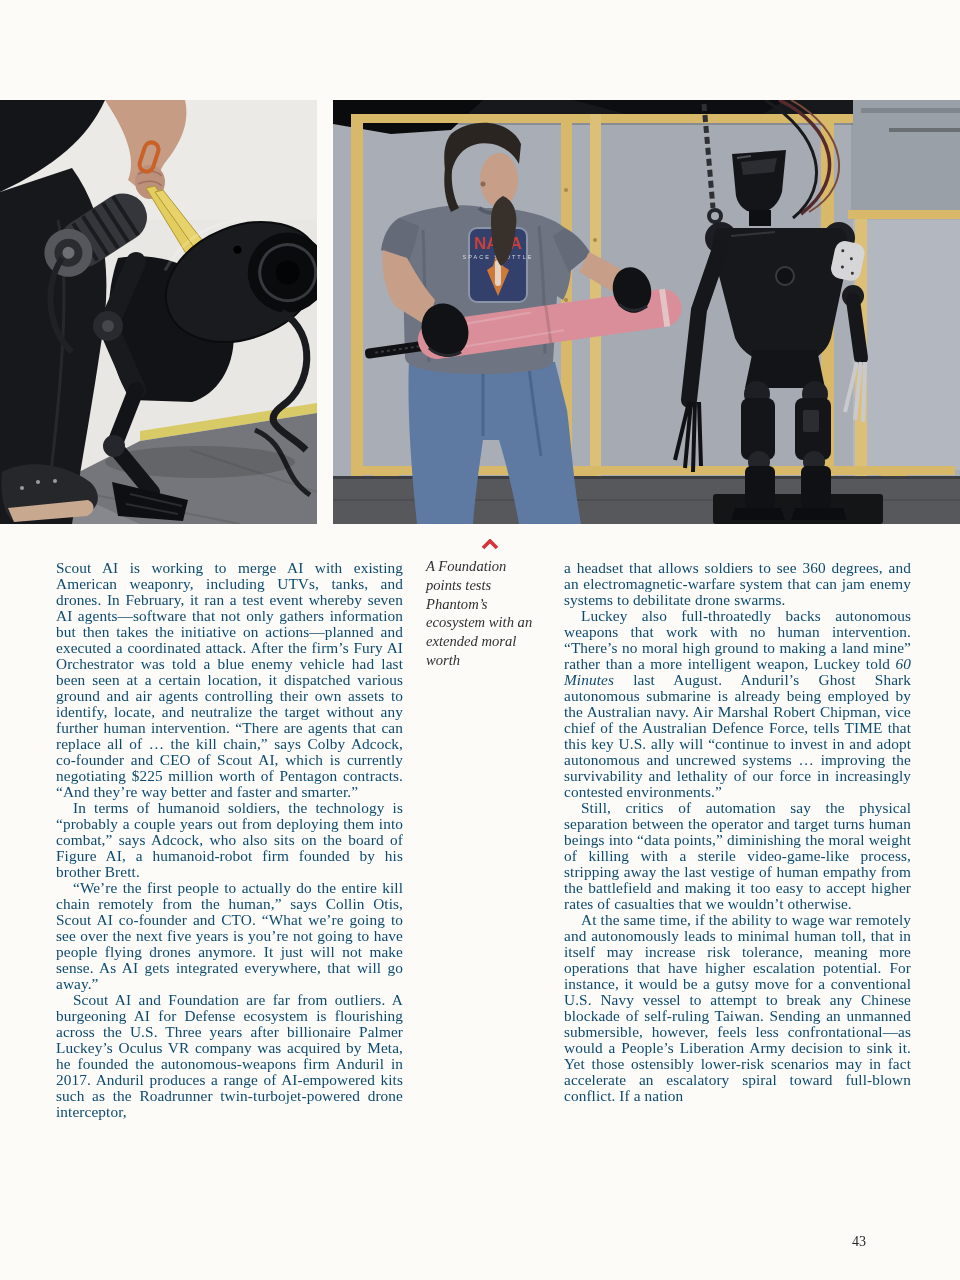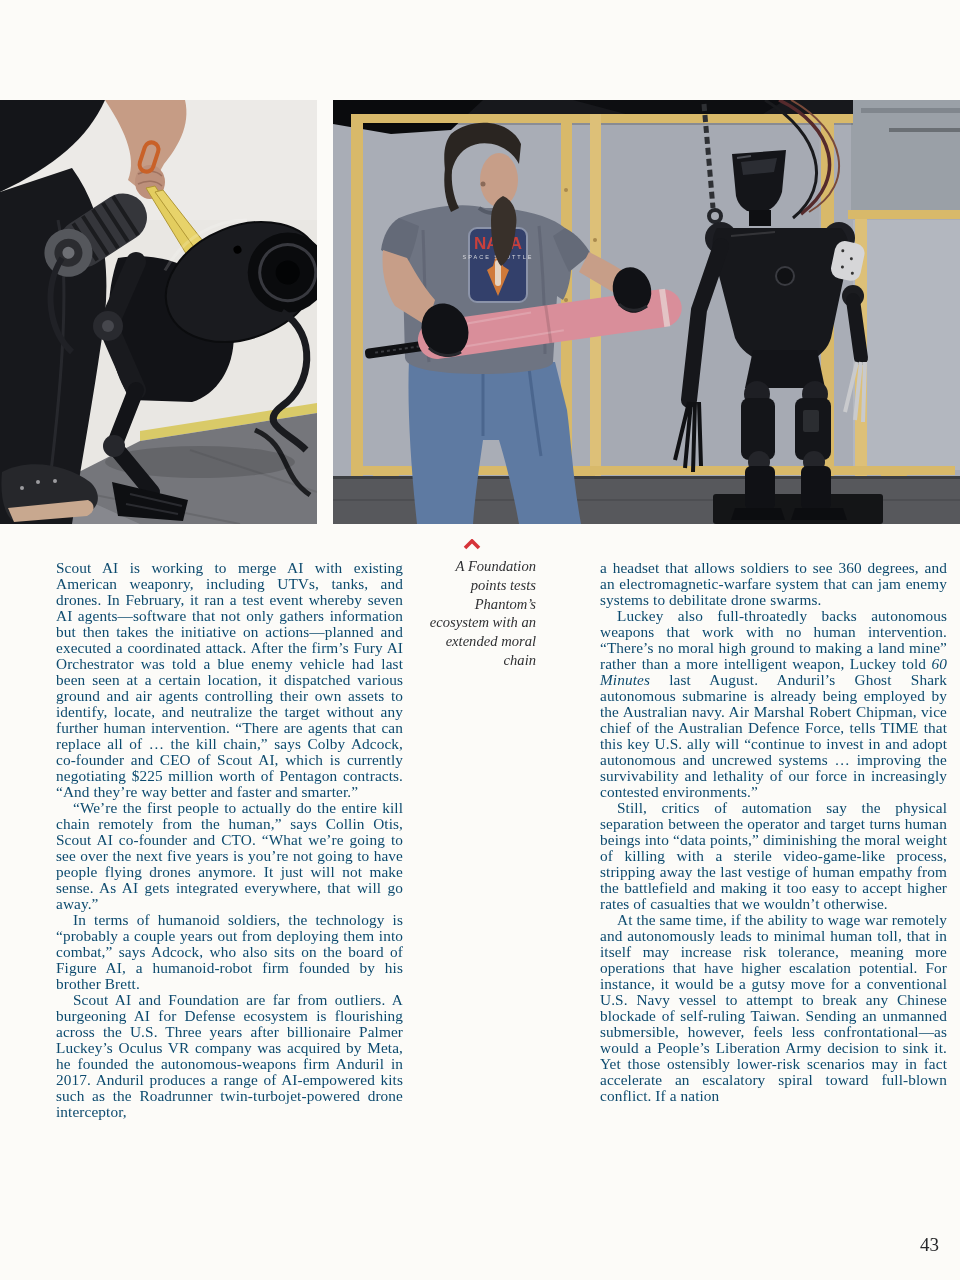--- a/index.html
+++ b/index.html
@@ -12,35 +12,35 @@
   .photo svg{display:block;}
   #photo-left{left:0; width:317px; height:424px;}
   #photo-right{left:333px; width:627px; height:424px;}
 
   .col{
     position:absolute; top:560px; width:347px;
     font-size:15.3px; line-height:16px; text-align:justify;
     color:#0c4a6e; letter-spacing:.1px;
   }
   #col-left{left:56px;}
-  #col-right{left:564px;margin-left:36px;}
+  #col-right{left:564px;}
   .para{margin:0; padding:0;}
   .para.indent{text-indent:17px;}
   .para em{font-style:italic;}
 
   .caption{
-    position:absolute; left:408px; top:539px; width:128px;
-    text-align:right; font-style:italic; font-size:14.6px;
+    position:absolute; left:426px; top:539px; width:128px;
+    text-align:left; font-style:italic; font-size:14.6px;
     line-height:18.8px; color:#2e2f32;
   }
   .caption .caret{display:block; margin:0 auto 7px auto;}
 
   .page-number{
-    position:absolute; left:875px; top:1234px; width:64px;
-    text-align:right; font-size:19px; color:#26272a;
+    position:absolute; left:852px; top:1234px; width:64px;
+    font-size:14px; color:#26272a;
   }
 </style>
 </head>
 <body>
 
 <div class="page">
 
   <div class="photo" id="photo-left">
     <svg width="317" height="424" viewBox="0 0 317 424">
       <rect x="0" y="0" width="317" height="424" fill="#e9e7e3"></rect>
@@ -242,28 +242,28 @@
   <div class="caption">
     <svg class="caret" width="18" height="11" viewBox="0 0 18 11">
       <polyline points="2,9 9,2 16,9" fill="none" stroke-width="3.6" stroke-linecap="butt" stroke="#d6343a"></polyline>
     </svg>
     <div>
         <div class="cap-line">A Foundation</div>
         <div class="cap-line">points tests</div>
         <div class="cap-line">Phantom’s</div>
         <div class="cap-line">ecosystem with an</div>
         <div class="cap-line">extended moral</div>
-        <div class="cap-line">chain</div>
+        <div class="cap-line">worth</div>
       </div>
   </div>
 
   <div class="col" id="col-left">
       <p class="para"><span>Scout AI is working to merge AI with existing American weaponry, including UTVs, tanks, and drones. In February, it ran a test event whereby seven AI agents—software that not only gathers information but then takes the initiative on actions—planned and executed a coordinated attack. After the firm’s Fury AI Orchestrator was told a blue enemy vehicle had last been seen at a certain location, it dispatched various ground and air agents controlling their own assets to identify, locate, and neutralize the target without any further human intervention. “There are agents that can replace all of … the kill chain,” says Colby Adcock, co-founder and CEO of Scout AI, which is currently negotiating $225 million worth of Pentagon contracts. “And they’re way better and faster and smarter.”</span></p>
+      <p class="para indent"><span>In terms of humanoid soldiers, the technology is “probably a couple years out from deploying them into combat,” says Adcock, who also sits on the board of Figure AI, a humanoid-robot firm founded by his brother Brett.</span></p>
       <p class="para indent"><span>“We’re the first people to actually do the entire kill chain remotely from the human,” says Collin Otis, Scout AI co-founder and CTO. “What we’re going to see over the next five years is you’re not going to have people flying drones anymore. It just will not make sense. As AI gets integrated everywhere, that will go away.”</span></p>
-      <p class="para indent"><span>In terms of humanoid soldiers, the technology is “probably a couple years out from deploying them into combat,” says Adcock, who also sits on the board of Figure AI, a humanoid-robot firm founded by his brother Brett.</span></p>
       <p class="para indent"><span>Scout AI and Foundation are far from outliers. A burgeoning AI for Defense ecosystem is flourishing across the U.S. Three years after billionaire Palmer Luckey’s Oculus VR company was acquired by Meta, he founded the autonomous-weapons firm Anduril in 2017. Anduril produces a range of AI-empowered kits such as the Roadrunner twin-turbojet-powered drone interceptor,</span></p>
     </div>
   <div class="col" id="col-right">
       <p class="para"><span>a headset that allows soldiers to see 360 degrees, and an electromagnetic-warfare system that can jam enemy systems to debilitate drone swarms.</span></p>
       <p class="para indent"><span>Luckey also full-throatedly backs autonomous weapons that work with no human intervention. “There’s no moral high ground to making a land mine” rather than a more intelligent weapon, Luckey told </span><em>60 Minutes</em><span> last August. Anduril’s Ghost Shark autonomous submarine is already being employed by the Australian navy. Air Marshal Robert Chipman, vice chief of the Australian Defence Force, tells TIME that this key U.S. ally will “continue to invest in and adopt autonomous and uncrewed systems … improving the survivability and lethality of our force in increasingly contested environments.”</span></p>
       <p class="para indent"><span>Still, critics of automation say the physical separation between the operator and target turns human beings into “data points,” diminishing the moral weight of killing with a sterile video-game-like process, stripping away the last vestige of human empathy from the battlefield and making it too easy to accept higher rates of casualties that we wouldn’t otherwise.</span></p>
       <p class="para indent"><span>At the same time, if the ability to wage war remotely and autonomously leads to minimal human toll, that in itself may increase risk tolerance, meaning more operations that have higher escalation potential. For instance, it would be a gutsy move for a conventional U.S. Navy vessel to attempt to break any Chinese blockade of self-ruling Taiwan. Sending an unmanned submersible, however, feels less confrontational—as would a People’s Liberation Army decision to sink it. Yet those ostensibly lower-risk scenarios may in fact accelerate an escalatory spiral toward full-blown conflict. If a nation</span></p>
     </div>
 
   <div class="page-number">43</div>

